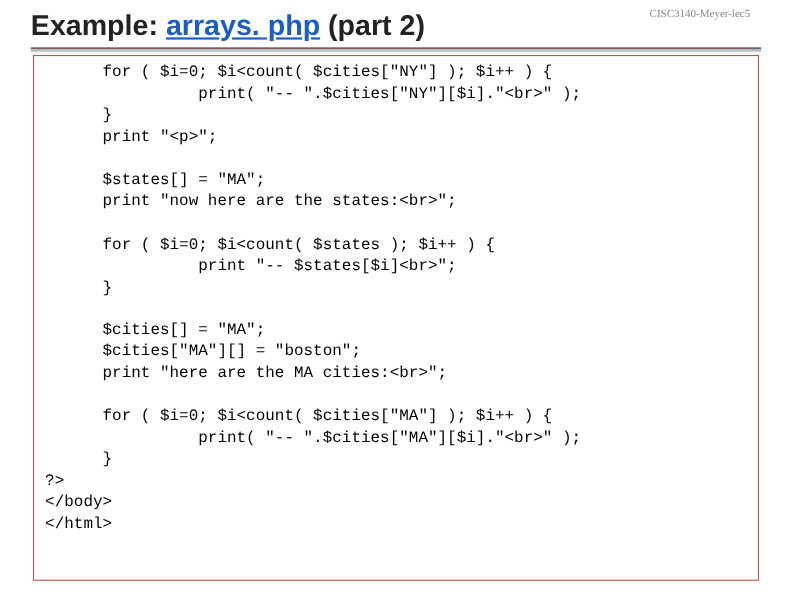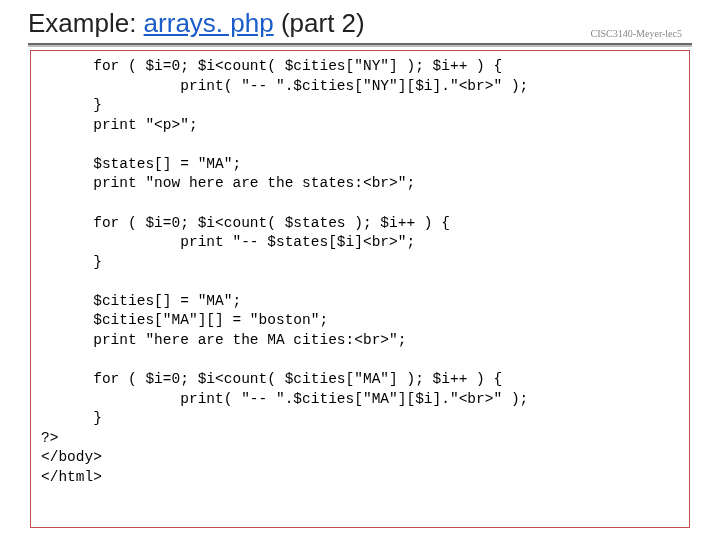--- a/index.html
+++ b/index.html
@@ -14,37 +14,38 @@
   .slide {
     width: 720px;
     height: 540px;
     position: relative;
     box-sizing: border-box;
   }
   .title-row {
     display: flex;
     align-items: center;
     padding: 8px 0 0 28px;
+    font-weight: bold;
   }
   .title {
     font-size: 26px;
     color: #222;
   }
   .title .link {
     color: #1a5cc8;
     text-decoration: underline;
   }
   .rule {
     margin: 4px 28px 0 28px;
     height: 4px;
     background: linear-gradient(to bottom, #666 0, #666 2px, #bbb 2px, #bbb 4px);
   }
   .stamp {
     position: absolute;
-    top: 28px;
+    top: 7px;
     right: 38px;
     font-size: 10px;
     color: #888;
     font-family: Georgia, serif;
   }
   .codebox {
     position: absolute;
     top: 50px;
     left: 30px;
     right: 30px;

